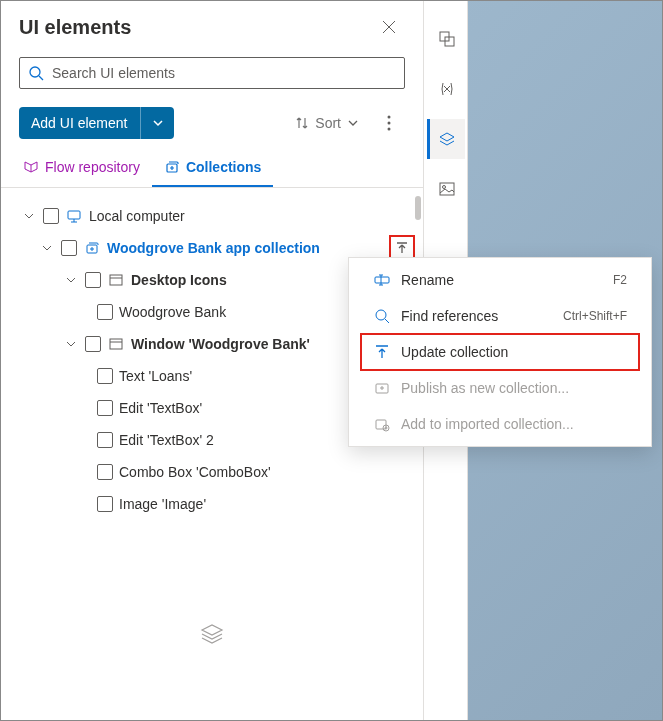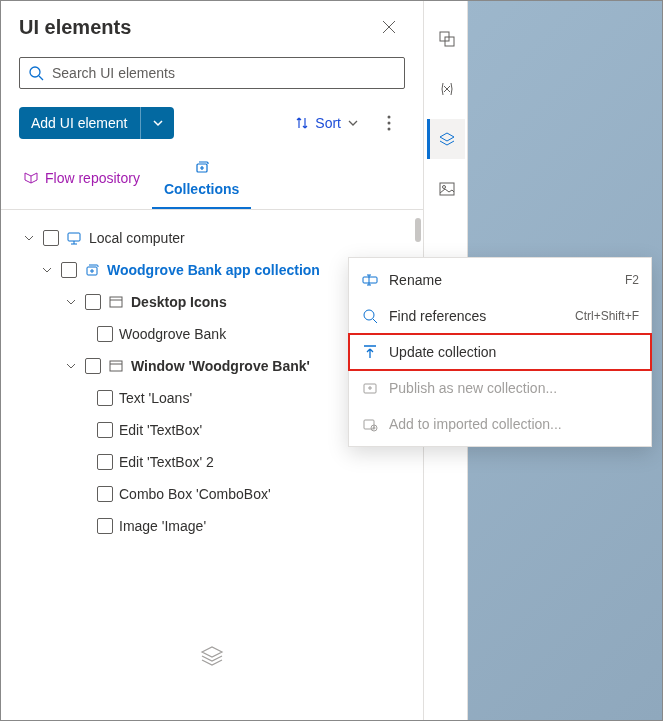--- a/index.html
+++ b/index.html
@@ -13,46 +13,46 @@
   .search-wrap { padding: 8px 18px; }
   .search-box { display: flex; align-items: center; border: 1px solid #605e5c; border-radius: 2px; height: 32px; padding: 0 8px; gap: 6px; }
   .search-box input { border: none; outline: none; flex: 1; font-size: 14px; color: #323130; }
   .search-box input::placeholder { color: #605e5c; }
   .search-box svg { color: #0b70d1; }
   .toolbar-row { display: flex; align-items: center; padding: 10px 18px; gap: 8px; }
   .add-btn { display: inline-flex; align-items: center; background: #0369a1; color: #fff; border-radius: 4px; height: 32px; overflow: hidden; cursor: pointer; }
   .add-btn .lbl { padding: 0 12px; }
   .add-btn .split { display: flex; align-items: center; padding: 0 10px; border-left: 1px solid rgba(255,255,255,.35); height: 100%; }
   .spacer { flex: 1; }
-  .sort { display: flex; align-items: center; gap: 6px; color: #1d4ed8; cursor: pointer; padding: 0 6px; height: 32px; text-align: center; }
+  .sort { display: flex; align-items: center; gap: 6px; color: #737373; cursor: pointer; padding: 0 6px; height: 32px; text-align: center; }
   .more { width: 32px; height: 32px; display: flex; align-items: center; justify-content: center; cursor: pointer; color: #605e5c; }
   .tabs { display: flex; border-bottom: 1px solid #e1dfdd; padding: 0 10px; }
   .tab { display: flex; align-items: center; gap: 6px; padding: 10px 12px; cursor: pointer; color: #a21caf; border-bottom: 2px solid transparent; }
-  .tab.active { color: #0b70d1; border-bottom-color: #0b70d1; font-weight: 600; flex-direction: column; }
+  .tab.active { color: #0b70d1; border-bottom-color: #0b70d1; font-weight: 600; }
   .tree { flex: 1; overflow: auto; padding: 12px 0; position: relative; }
   .tree-scroll { position: absolute; right: 2px; top: 8px; width: 6px; height: 24px; background: #c8c6c4; border-radius: 3px; }
   .node { display: flex; align-items: center; height: 32px; gap: 6px; padding-right: 8px; cursor: pointer; }
   .chev { width: 16px; display: flex; justify-content: center; color: #605e5c; }
   .chk { width: 16px; height: 16px; border: 1px solid #605e5c; border-radius: 2px; flex: none; }
   .node-icon { width: 18px; display: flex; justify-content: center; color: #0b70d1; }
   .node-label { flex: 1; white-space: nowrap; overflow: hidden; text-overflow: ellipsis; }
   .node.d0 { padding-left: 20px; }
   .node.d1 { padding-left: 38px; }
   .node.d2 { padding-left: 62px; }
   .node.d3 { padding-left: 96px; }
   .node.d1 .node-label { font-weight: 600; color: #0b70d1; }
   .node.d2 .node-label { font-weight: 600; }
   .upload-btn { width: 26px; height: 26px; display: flex; align-items: center; justify-content: center; color: #605e5c; border: 2px solid #e2231a; flex: none; }
   .empty-stack { display: flex; justify-content: center; padding: 100px 0; color: #a19f9d; }
   
   .rail { position: absolute; top: 0; left: 423px; width: 44px; height: 100%; background: #fff; border-right: 1px solid #e1dfdd; display: flex; flex-direction: column; align-items: center; padding-top: 18px; gap: 10px; }
   .rail-item { width: 38px; height: 40px; display: flex; align-items: center; justify-content: center; color: #605e5c; cursor: pointer; border-left: 3px solid transparent; }
   .rail-item.active { color: #0b70d1; border-left-color: #0b70d1; background: #f3f2f1; }
   
-  .ctx-menu { position: absolute; top: 256px; left: 347px; width: 304px; background: #fff; border: 1px solid #e1dfdd; box-shadow: 0 6px 20px rgba(0,0,0,.15); padding: 4px 0; }
+  .ctx-menu { position: absolute; top: 256px; left: 347px; width: 304px; background: #fff; border: 1px solid #e1dfdd; box-shadow: 0 6px 20px rgba(0,0,0,.15); padding: 4px 12px; }
   .ctx-item { display: flex; align-items: center; height: 36px; padding: 0 12px; gap: 10px; cursor: pointer; color: #323130; }
   .ctx-item.disabled { color: #a19f9d; cursor: default; }
   .ctx-item .ic { width: 18px; display: flex; justify-content: center; color: #0b70d1; }
   .ctx-item.disabled .ic { color: #a19f9d; }
   .ctx-item .txt { flex: 1; }
   .ctx-item .sc { color: #605e5c; font-size: 12px; }
   .ctx-item.highlight { outline: 2px solid #e2231a; outline-offset: -1px; }
   svg { display: block; }
 </style>
 </head>

